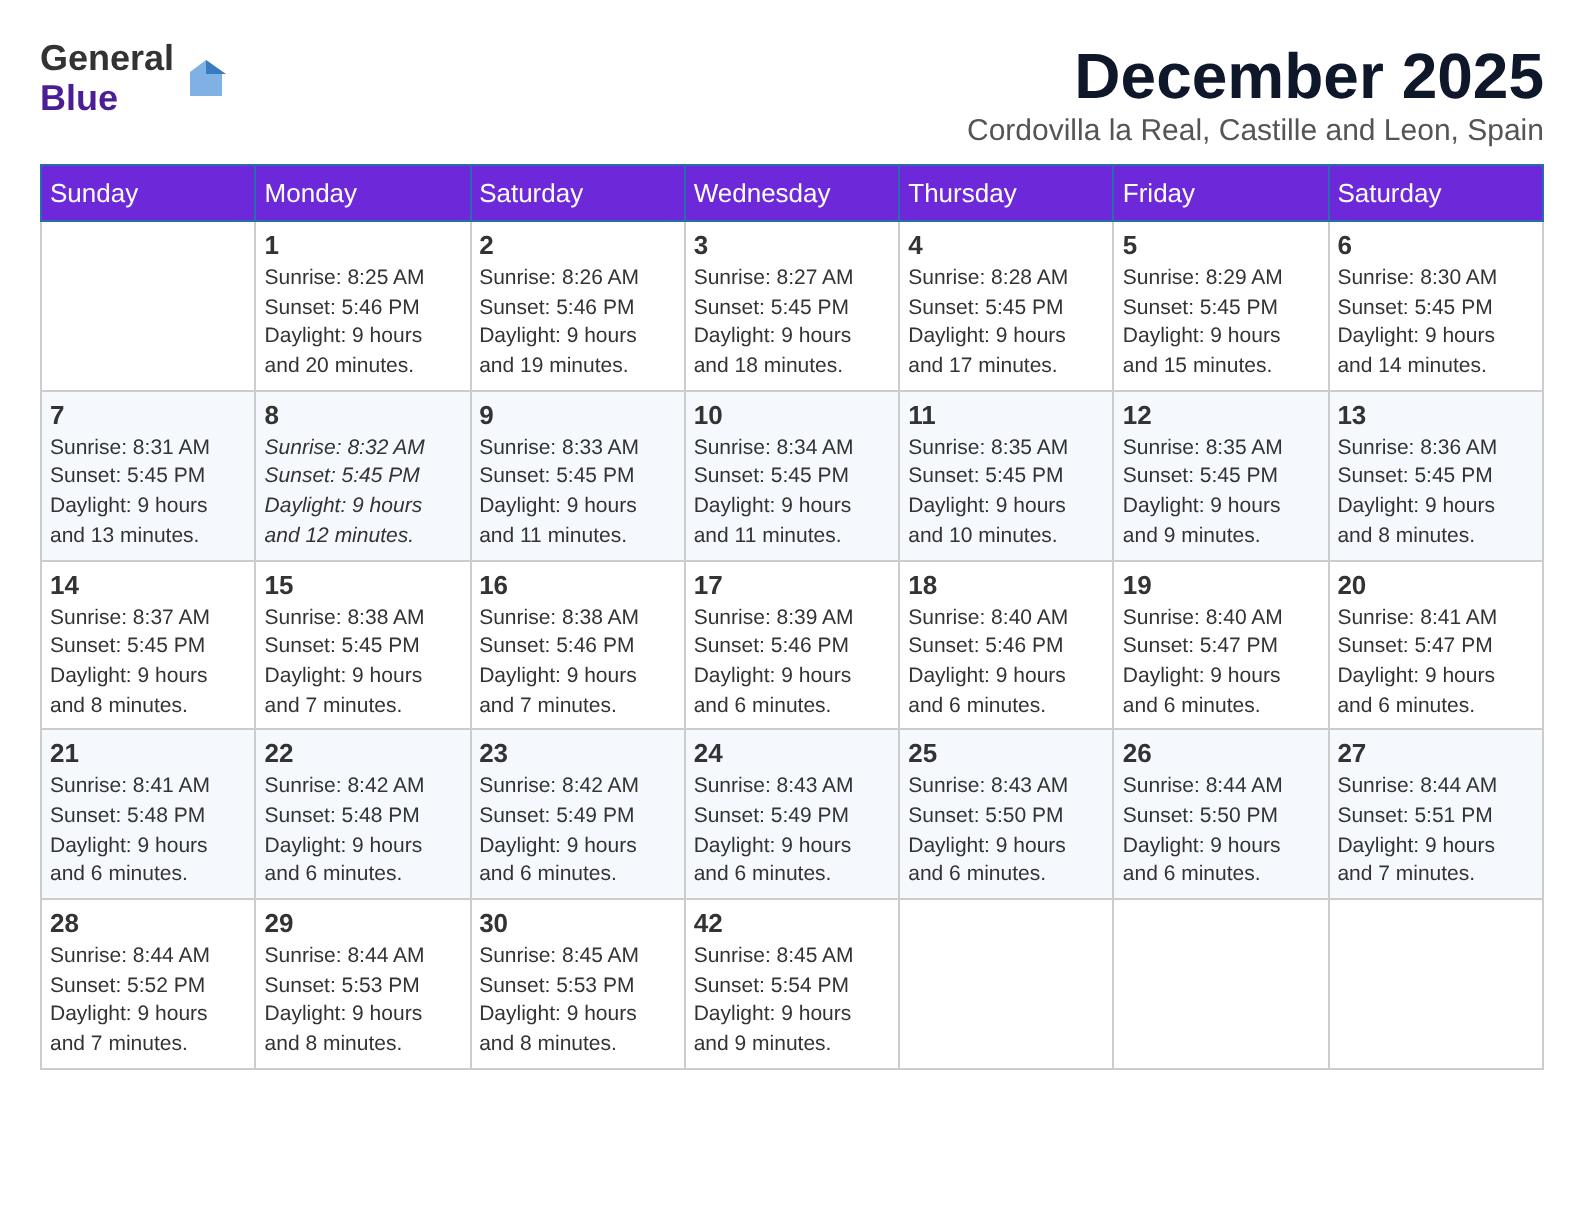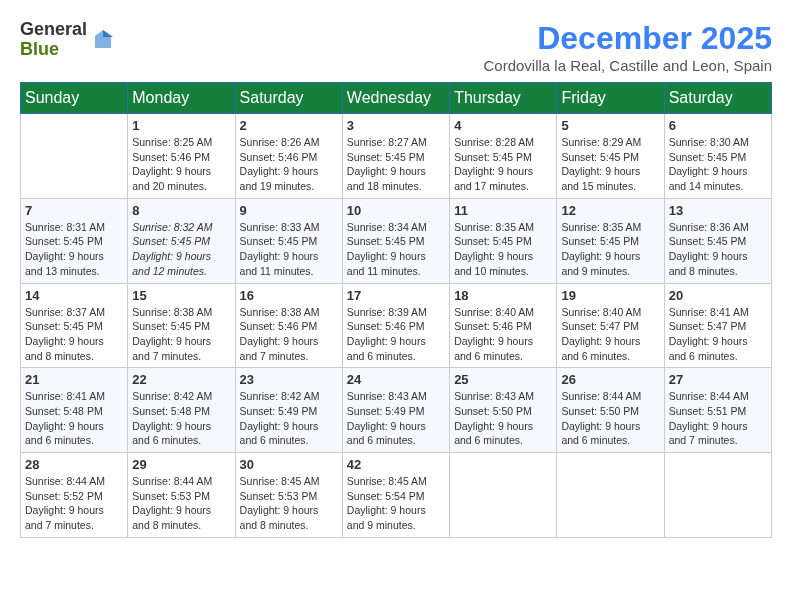--- a/index.html
+++ b/index.html
@@ -26,50 +26,50 @@
       line-height: 1.1;
     }
     .logo-general {
       font-size: 18px;
       font-weight: bold;
       color: #333;
     }
     .logo-blue {
       font-size: 18px;
       font-weight: bold;
-      color: #4d7c0f;
+      color: #4c1d95;
     }
     .logo-icon {
       width: 24px;
       height: 24px;
       margin-left: 4px;
     }
     .title-section {
       text-align: right;
     }
     .month-title {
       font-size: 32px;
       font-weight: bold;
-      color: #3b82f6;
+      color: #0f172a;
     }
     .subtitle {
       font-size: 15px;
       color: #555;
     }
     table {
       width: 100%;
       border-collapse: collapse;
       font-size: 11px;
     }
     thead tr th {
-      background-color: #15803d;
+      background-color: #6d28d9;
       color: #fff;
       padding: 6px 4px;
       text-align: left;
-      font-size: 16px;
+      font-size: 13px;
       font-weight: normal;
       border: 1px solid #2a6aaf;
     }
     tbody tr td {
       border: 1px solid #ccc;
       vertical-align: top;
       padding: 4px;
       min-height: 70px;
       width: 14.28%;
       color: #333;

